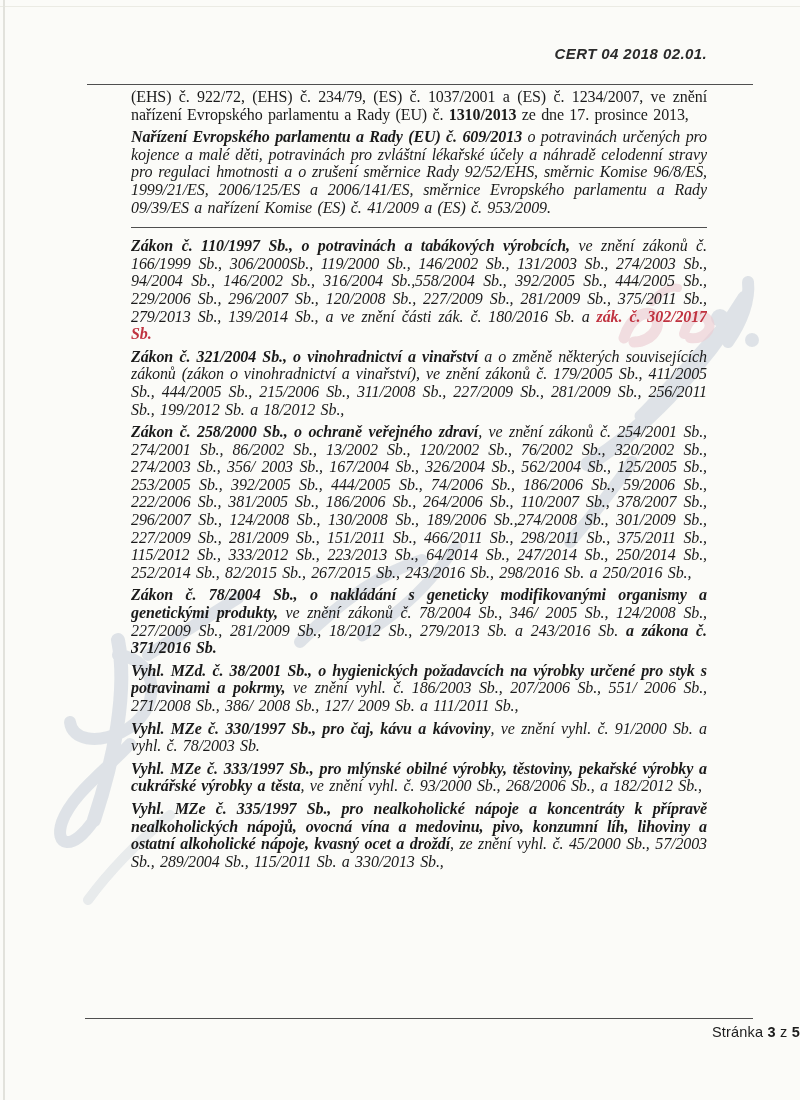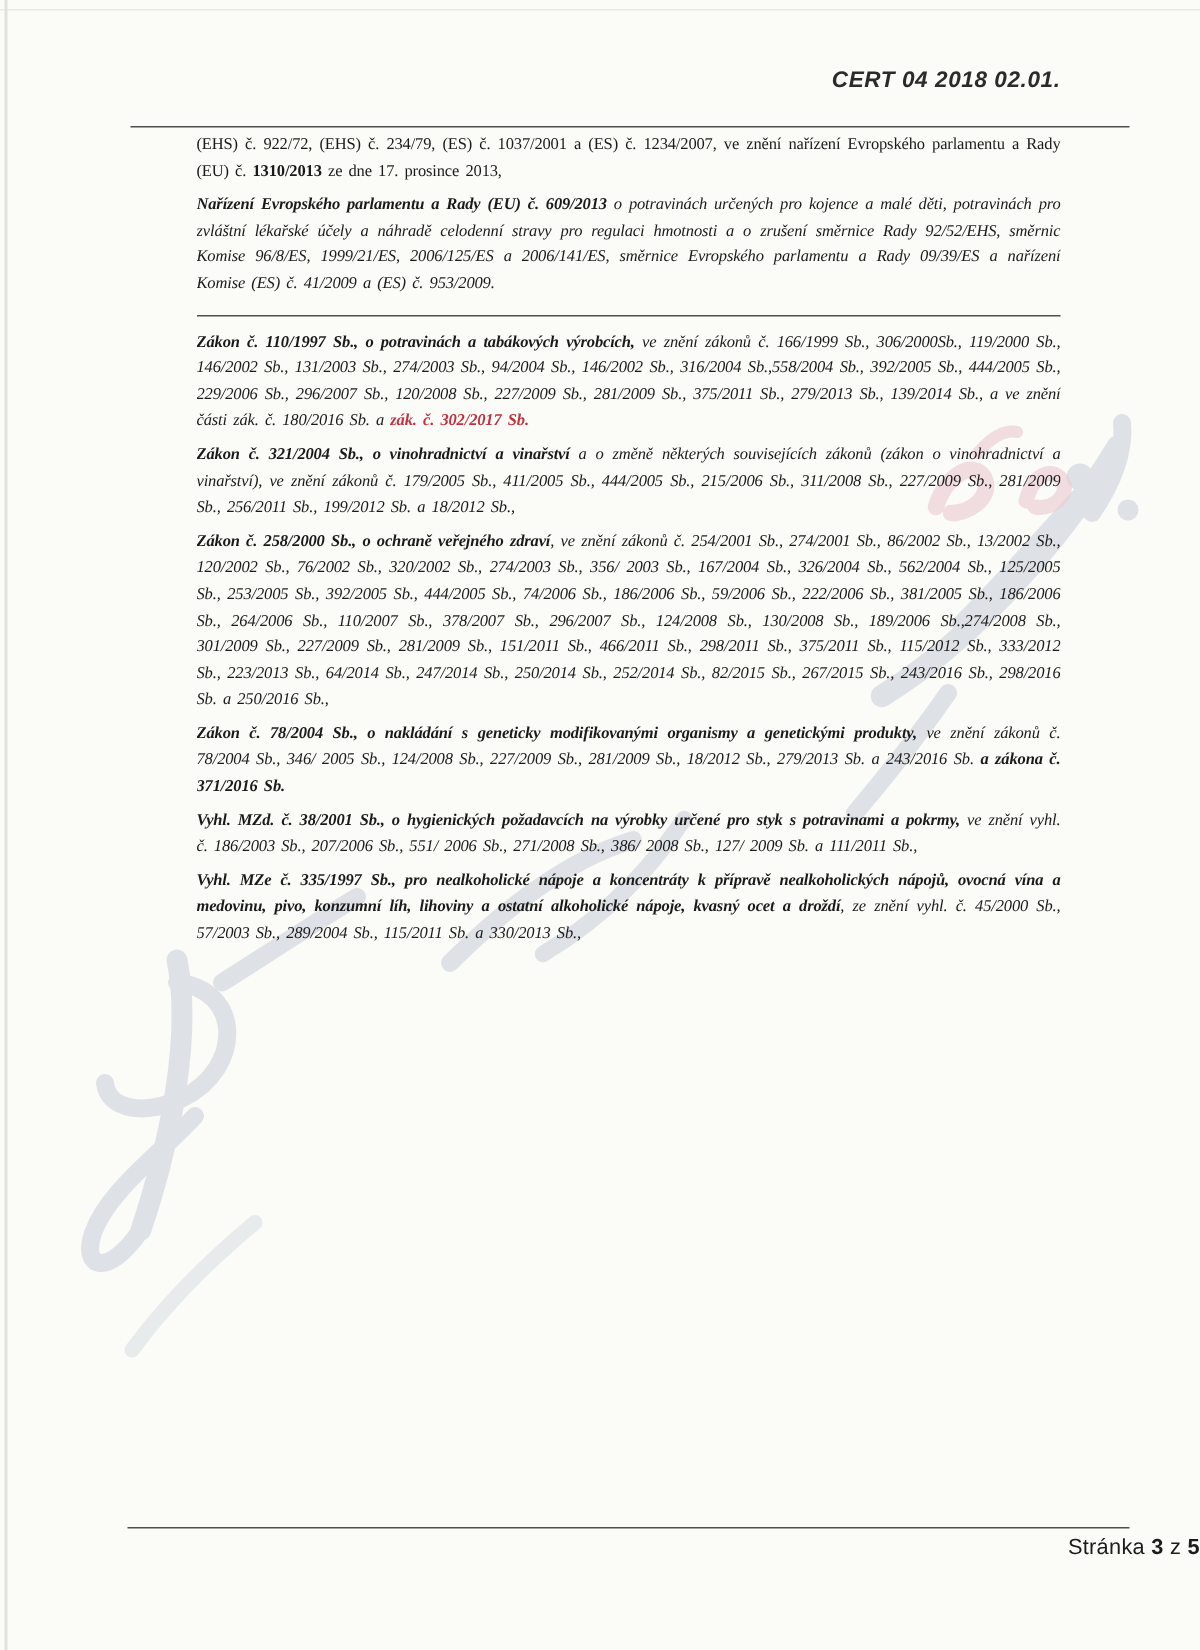--- a/index.html
+++ b/index.html
@@ -31,21 +31,21 @@
     font-style:italic;font-weight:600;
     font-size:15px;letter-spacing:.4px;color:#2b2b2b;
   }
   .rule{position:absolute;z-index:1;height:0;border:0;border-top:1.5px solid var(--rule);margin:0;}
   .rule-top{left:87px;width:666px;top:84px;}
   .rule-bottom{left:85px;width:668px;top:1018px;}
 
   .content{
     position:absolute;left:131px;top:88px;width:576px;z-index:1;
     max-height:932px;overflow:hidden;
-    font-size:11px;line-height:17.6px;
+    font-size:16px;line-height:17.6px;
     letter-spacing:-0.1px;word-spacing:1.5px;
   }
   .para{margin:0 0 5px 0;text-align:justify;}
   .bullet{position:relative;font-style:italic;}
   .b{font-weight:700;}
   .red{color:var(--accent-red);}
   .mid-rule{height:0;border:0;border-top:1.5px solid var(--rule);margin:11px 0 9px -14px;width:638px;}
 
   .footer{
     position:absolute;top:1024px;left:0;width:100%;z-index:1;
@@ -91,20 +91,22 @@
 
   <div class="content">
       <p class="para"><span>(EHS) č. 922/72, (EHS) č. 234/79, (ES) č. 1037/2001 a (ES) č. 1234/2007, ve znění nařízení Evropského parlamentu a Rady (EU) č. </span><span class="b">1310/2013</span><span> ze dne 17. prosince 2013,</span></p>
       <p class="para bullet"><span class="b">Nařízení Evropského parlamentu a Rady (EU) č. 609/2013</span><span> o potravinách určených pro kojence a malé děti, potravinách pro zvláštní lékařské účely a náhradě celodenní stravy pro regulaci hmotnosti a o zrušení směrnice Rady 92/52/EHS, směrnic Komise 96/8/ES, 1999/21/ES, 2006/125/ES a 2006/141/ES, směrnice Evropského parlamentu a Rady 09/39/ES a nařízení Komise (ES) č. 41/2009 a (ES) č. 953/2009.</span></p>
       <hr class="mid-rule">
       <p class="para bullet"><span class="b">Zákon č. 110/1997 Sb., o potravinách a tabákových výrobcích,</span><span> ve znění zákonů č. 166/1999 Sb., 306/2000Sb., 119/2000 Sb., 146/2002 Sb., 131/2003 Sb., 274/2003 Sb., 94/2004 Sb., 146/2002 Sb., 316/2004 Sb.,558/2004 Sb., 392/2005 Sb., 444/2005 Sb., 229/2006 Sb., 296/2007 Sb., 120/2008 Sb., 227/2009 Sb., 281/2009 Sb., 375/2011 Sb., 279/2013 Sb., 139/2014 Sb., a ve znění části zák. č. 180/2016 Sb. a </span><span class="b red">zák. č. 302/2017 Sb.</span></p>
       <p class="para bullet"><span class="b">Zákon č. 321/2004 Sb., o vinohradnictví a vinařství</span><span> a o změně některých souvisejících zákonů (zákon o vinohradnictví a vinařství), ve znění zákonů č. 179/2005 Sb., 411/2005 Sb., 444/2005 Sb., 215/2006 Sb., 311/2008 Sb., 227/2009 Sb., 281/2009 Sb., 256/2011 Sb., 199/2012 Sb. a 18/2012 Sb.,</span></p>
       <p class="para bullet"><span class="b">Zákon č. 258/2000 Sb., o ochraně veřejného zdraví</span><span>, ve znění zákonů č. 254/2001 Sb., 274/2001 Sb., 86/2002 Sb., 13/2002 Sb., 120/2002 Sb., 76/2002 Sb., 320/2002 Sb., 274/2003 Sb., 356/ 2003 Sb., 167/2004 Sb., 326/2004 Sb., 562/2004 Sb., 125/2005 Sb., 253/2005 Sb., 392/2005 Sb., 444/2005 Sb., 74/2006 Sb., 186/2006 Sb., 59/2006 Sb., 222/2006 Sb., 381/2005 Sb., 186/2006 Sb., 264/2006 Sb., 110/2007 Sb., 378/2007 Sb., 296/2007 Sb., 124/2008 Sb., 130/2008 Sb., 189/2006 Sb.,274/2008 Sb., 301/2009 Sb., 227/2009 Sb., 281/2009 Sb., 151/2011 Sb., 466/2011 Sb., 298/2011 Sb., 375/2011 Sb., 115/2012 Sb., 333/2012 Sb., 223/2013 Sb., 64/2014 Sb., 247/2014 Sb., 250/2014 Sb., 252/2014 Sb., 82/2015 Sb., 267/2015 Sb., 243/2016 Sb., 298/2016 Sb. a 250/2016 Sb.,</span></p>
       <p class="para bullet"><span class="b">Zákon č. 78/2004 Sb., o nakládání s geneticky modifikovanými organismy a genetickými produkty,</span><span> ve znění zákonů č. 78/2004 Sb., 346/ 2005 Sb., 124/2008 Sb., 227/2009 Sb., 281/2009 Sb., 18/2012 Sb., 279/2013 Sb. a 243/2016 Sb.</span><span class="b"> a zákona č. 371/2016 Sb.</span></p>
       <p class="para bullet"><span class="b">Vyhl. MZd. č. 38/2001 Sb., o hygienických požadavcích na výrobky určené pro styk s potravinami a pokrmy,</span><span> ve znění vyhl. č. 186/2003 Sb., 207/2006 Sb., 551/ 2006 Sb., 271/2008 Sb., 386/ 2008 Sb., 127/ 2009 Sb. a 111/2011 Sb.,</span></p>
+      <p class="para bullet"><span class="b">Vyhl. MZe č. 330/1997 Sb., pro čaj, kávu a kávoviny</span><span>, ve znění vyhl. č. 91/2000 Sb. a vyhl. č. 78/2003 Sb.</span></p>
+      <p class="para bullet"><span class="b">Vyhl. MZe č. 333/1997 Sb., pro mlýnské obilné výrobky, těstoviny, pekařské výrobky a cukrářské výrobky a těsta</span><span>, ve znění vyhl. č. 93/2000 Sb., 268/2006 Sb., a 182/2012 Sb.,</span></p>
       <p class="para bullet"><span class="b">Vyhl. MZe č. 335/1997 Sb., pro nealkoholické nápoje a koncentráty k přípravě nealkoholických nápojů, ovocná vína a medovinu, pivo, konzumní líh, lihoviny a ostatní alkoholické nápoje, kvasný ocet a droždí</span><span>, ze znění vyhl. č. 45/2000 Sb., 57/2003 Sb., 289/2004 Sb., 115/2011 Sb. a 330/2013 Sb.,</span></p>
     </div>
 
   <hr class="rule rule-bottom">
 
   <div class="footer">
     <span><span>Stránka </span><span class="b">3</span><span> z </span><span class="b">5</span></span>
   </div>
 
 </div>

